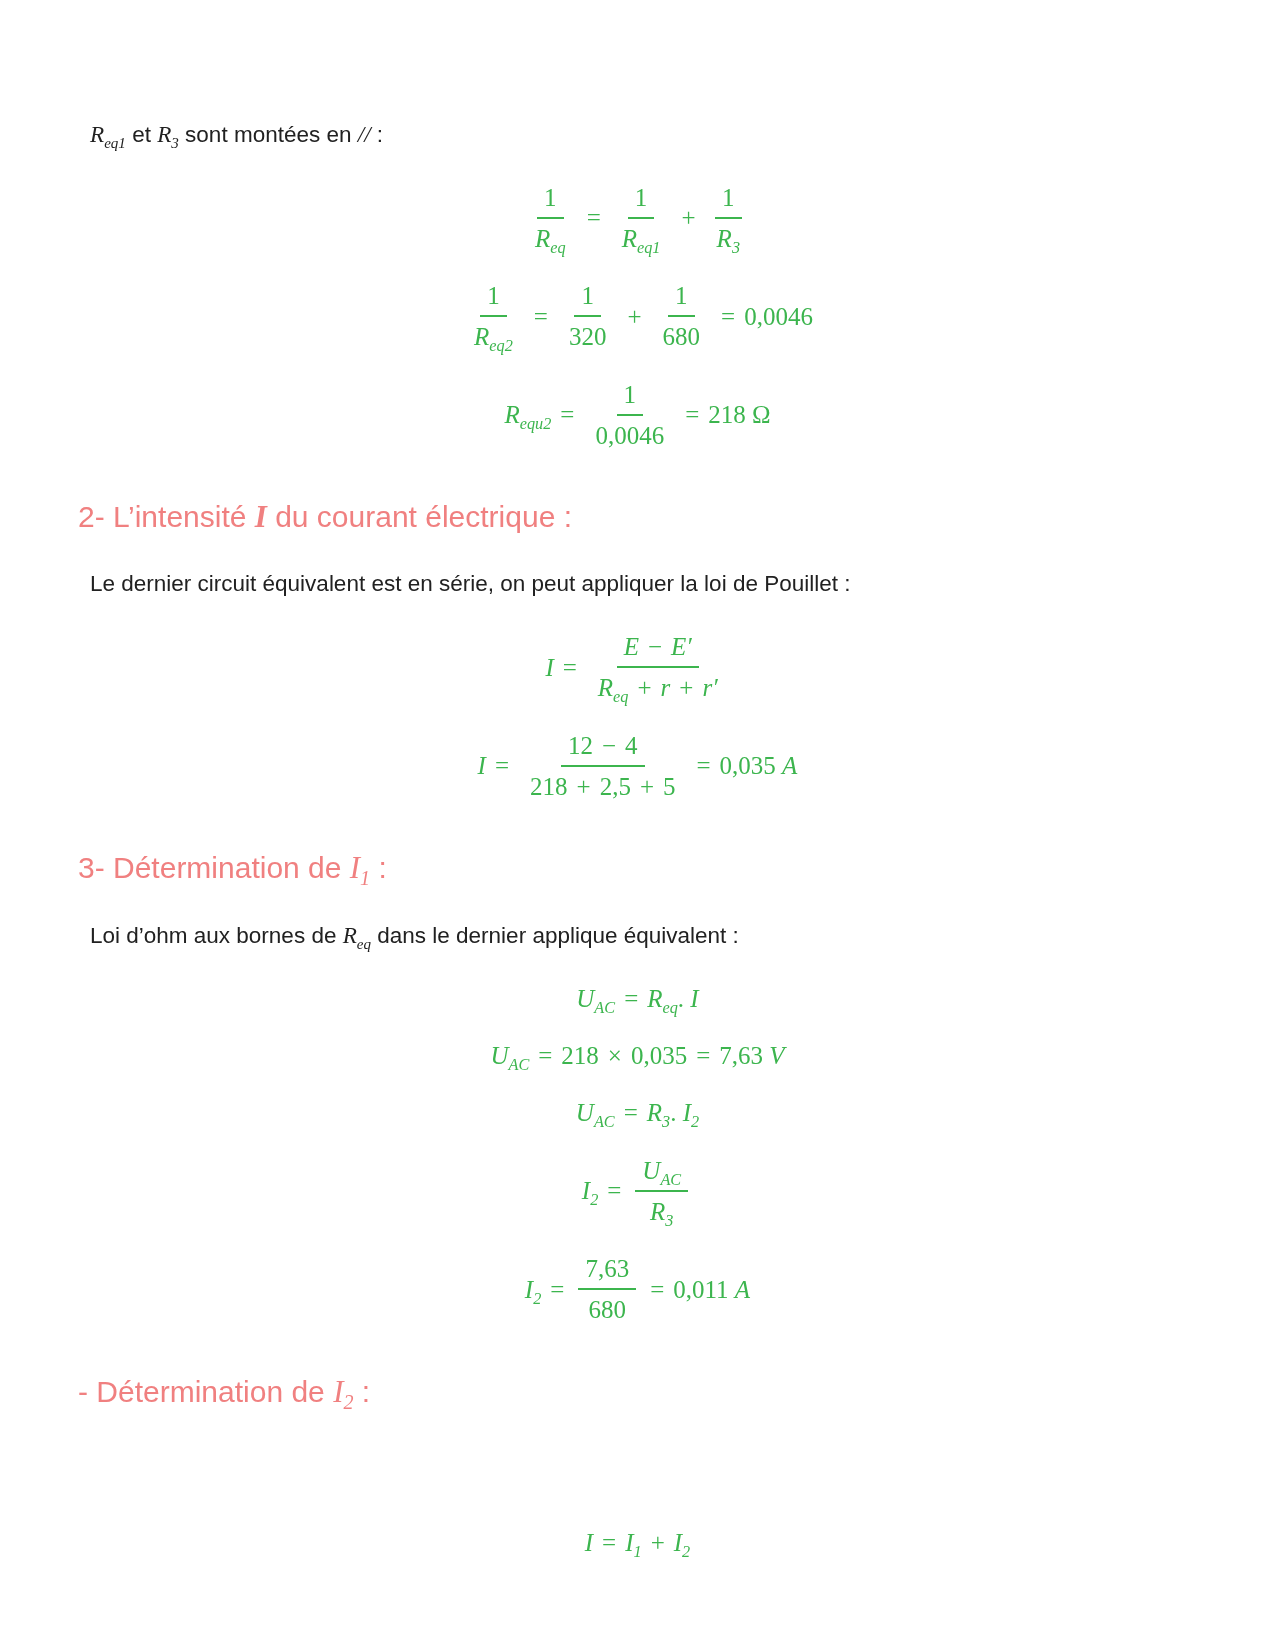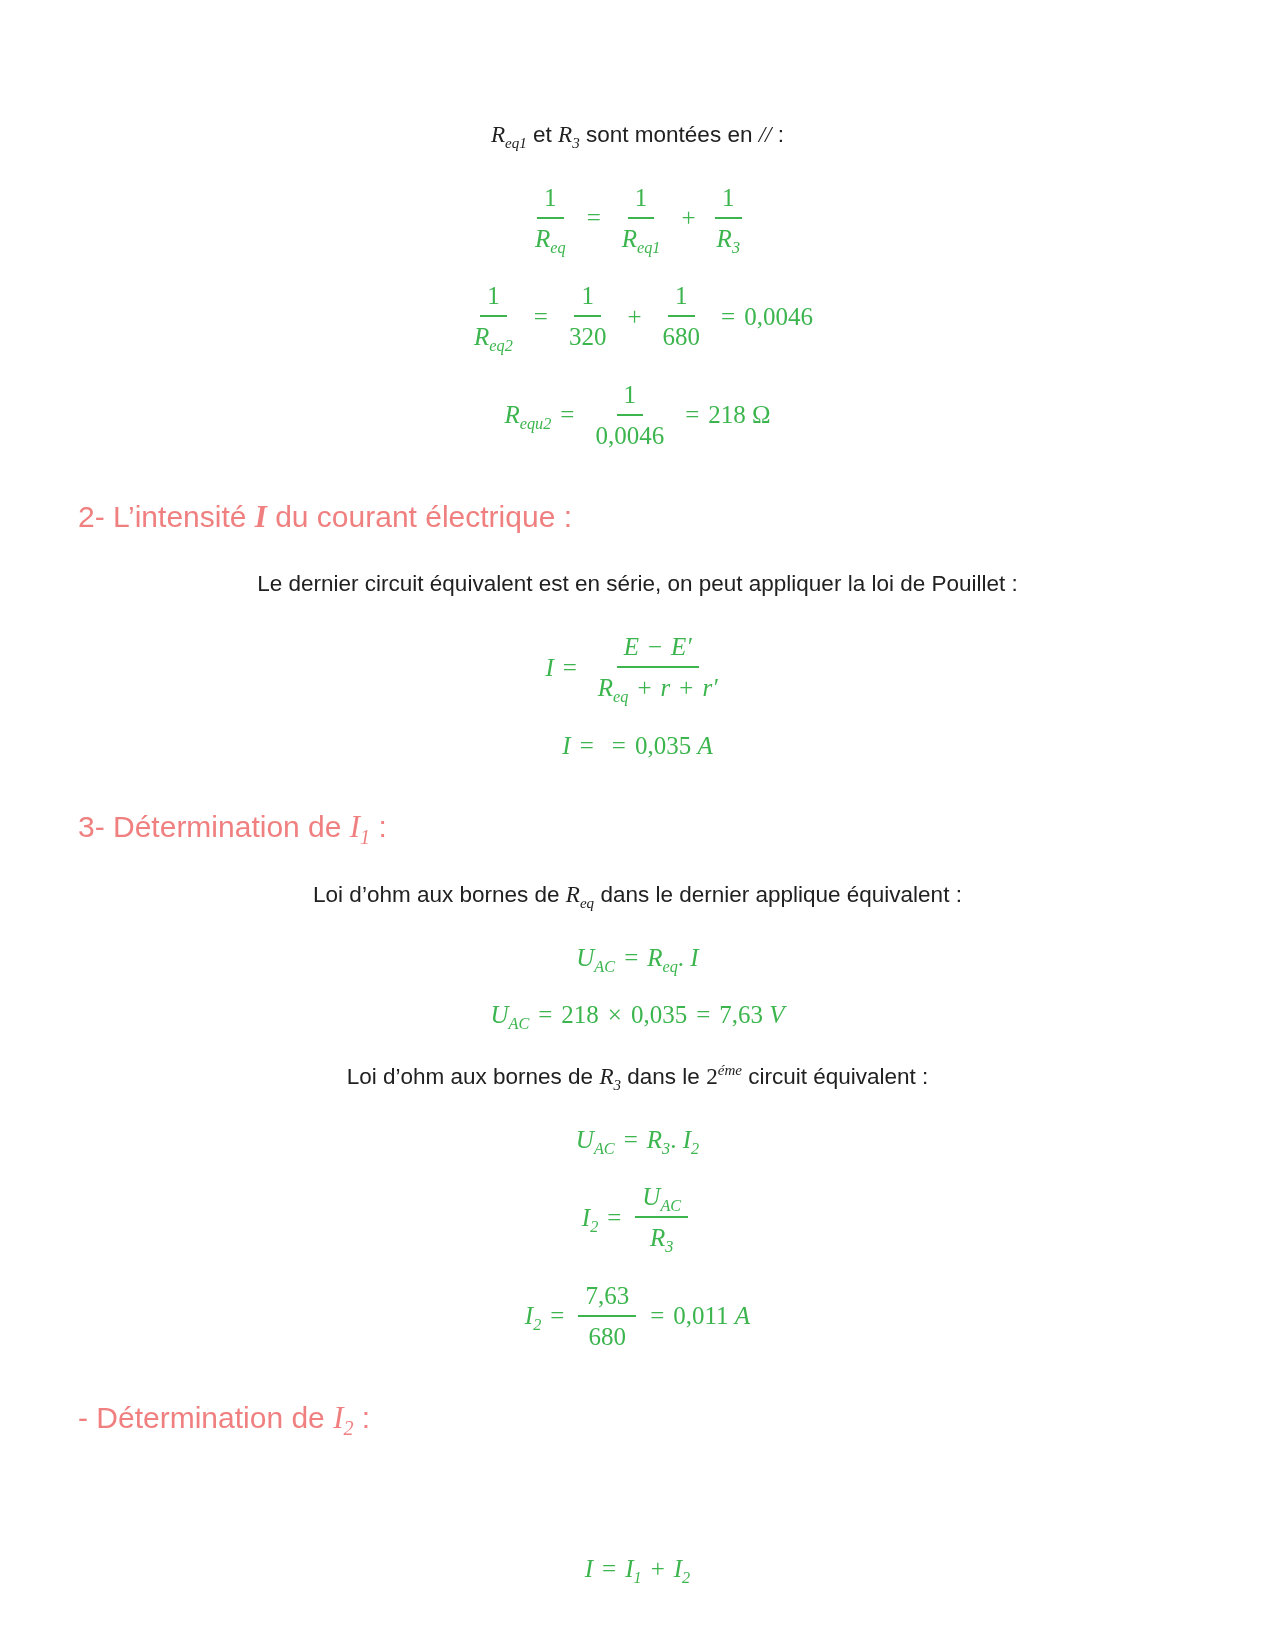--- a/index.html
+++ b/index.html
@@ -15,23 +15,22 @@
     margin:0 auto;
     padding:88px 78px 60px 78px;
     background:#ffffff;
     font-family:"Liberation Sans","DejaVu Sans",sans-serif;
     color:var(--ink);
   }
   .content{width:100%;}
   .p{
     font-size:22.5px;
     line-height:1.45;
-    margin:30px 3px;
+    margin:30px 12px;
     color:var(--ink);
-    text-align:center;
   }
   .h{
     font-size:30px;
     line-height:1.4;
     margin:44px 0 26px 0;
     color:var(--pink);
   }
   .eq{
     display:flex;
     justify-content:center;
@@ -144,20 +143,24 @@
         <span class="mgroup mvar">I</span>
         <span class="mgroup mop">=</span>
         <span class="frac">
           <span class="fnum"><span class="mgroup mvar">E</span><span class="mgroup mop">−</span><span class="mgroup mvar">E′</span></span>
           <span class="fden"><span class="mgroup mvar">R<sub class="msub">eq</sub></span><span class="mgroup mop">+</span><span class="mgroup mvar">r</span><span class="mgroup mop">+</span><span class="mgroup mvar">r′</span></span>
         </span>
       </div>
       <div class="eq">
         <span class="mgroup mvar">I</span>
         <span class="mgroup mop">=</span>
+        <span class="frac">
+          <span class="fnum"><span class="mgroup mnum">12</span><span class="mgroup mop">−</span><span class="mgroup mnum">4</span></span>
+          <span class="fden"><span class="mgroup mnum">218</span><span class="mgroup mop">+</span><span class="mgroup mnum">2,5</span><span class="mgroup mop">+</span><span class="mgroup mnum">5</span></span>
+        </span>
         <span class="mgroup mop">=</span>
         <span class="mgroup mnum">0,035 </span>
         <span class="mgroup mvar">A</span>
       </div>
       <div class="h"><span class="mgroup mtext">3- Détermination de </span><span class="mgroup mvar">I<sub class="msub">1</sub></span><span class="mgroup mtext"> :</span></div>
       <div class="p"><span class="mgroup mtext">Loi d’ohm aux bornes de </span><span class="mgroup mvar">R<sub class="msub">eq</sub></span><span class="mgroup mtext"> dans le dernier applique équivalent :</span></div>
       <div class="eq">
         <span class="mgroup mvar">U<sub class="msub">AC</sub></span>
         <span class="mgroup mop">=</span>
         <span class="mgroup mvar">R<sub class="msub">eq</sub></span>
@@ -167,21 +170,20 @@
       <div class="eq">
         <span class="mgroup mvar">U<sub class="msub">AC</sub></span>
         <span class="mgroup mop">=</span>
         <span class="mgroup mnum">218</span>
         <span class="mgroup mop">×</span>
         <span class="mgroup mnum">0,035</span>
         <span class="mgroup mop">=</span>
         <span class="mgroup mnum">7,63 </span>
         <span class="mgroup mvar">V</span>
       </div>
-      <div class="p"><span class="mgroup mtext">Loi d’ohm aux bornes de </span><span class="mgroup mvar">R<sub class="msub">3</sub></span><span class="mgroup mtext"> dans le </span><span class="mgroup mnum">2<sup class="msup">éme</sup></span><span class="mgroup mtext"> circuit équivalent :</span></div>
       <div class="eq">
         <span class="mgroup mvar">U<sub class="msub">AC</sub></span>
         <span class="mgroup mop">=</span>
         <span class="mgroup mvar">R<sub class="msub">3</sub></span>
         <span class="mgroup mnum">. </span>
         <span class="mgroup mvar">I<sub class="msub">2</sub></span>
       </div>
       <div class="eq">
         <span class="mgroup mvar">I<sub class="msub">2</sub></span>
         <span class="mgroup mop">=</span>

